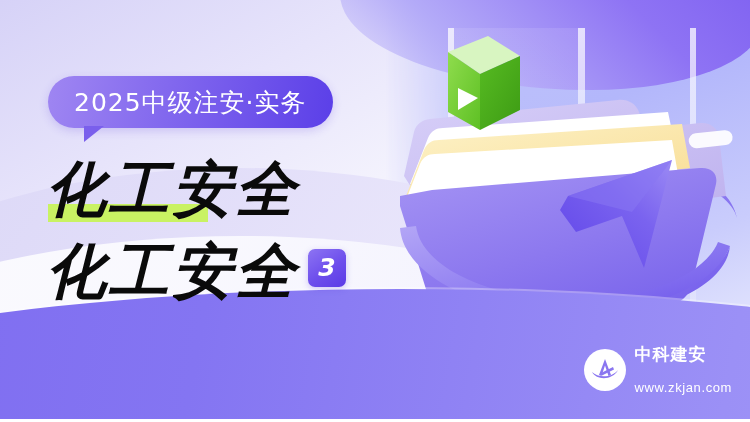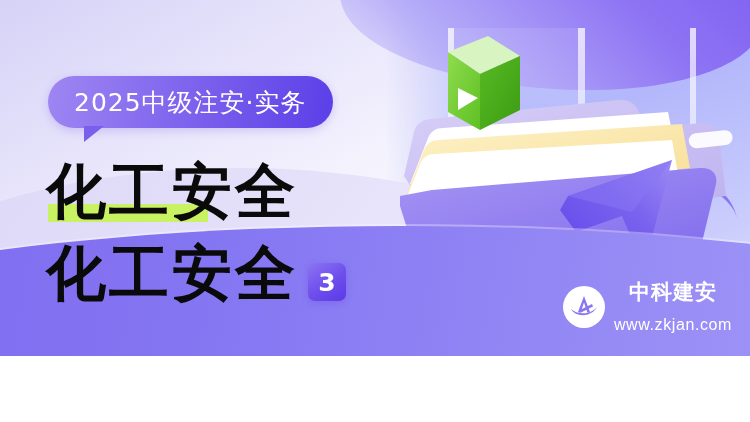--- a/index.html
+++ b/index.html
@@ -7,21 +7,21 @@
     padding: 0;
     background: #ffffff;
   }
   body {
     font-family: "Liberation Sans", "DejaVu Sans", sans-serif;
   }
 
   #banner {
     position: relative;
     width: 750px;
-    height: 356px;
+    height: 419px;
     overflow: hidden;
     background: linear-gradient(150deg, #d6d2f7 0%, #e7e4fb 26%, #f4f3fd 48%, #fdfdff 66%, #ffffff 100%);
   }
 
   
   .bg-layer { position: absolute; pointer-events: none; }
 
   
   .bg-right-field {
     left: 385px; top: -40px;
@@ -115,23 +115,24 @@
 
   
   .headline {
     position: absolute;
     left: 46px; top: 152px;
     width: 420px;
   }
   .title-line {
     position: relative;
     display: flex;
-    align-items: flex-end;
+    align-items: center;
     height: 74px;
     margin-bottom: 8px;
+    font-style: italic;
   }
   .title-text {
     position: relative;
     z-index: 2;
     font-family: "DejaVu Serif", "Liberation Serif", serif;
     font-weight: 700;
     font-size: 60px;
     line-height: 70px;
     color: #0a0a0a;
     letter-spacing: 3px;
@@ -173,30 +174,29 @@
   .logo-mark {
     width: 42px; height: 42px;
     border-radius: 50%;
     background: #ffffff;
     display: flex; align-items: center; justify-content: center;
     margin-right: 9px;
   }
   .logo-text { display: flex; flex-direction: column; justify-content: center; }
   .logo-name {
     color: #ffffff;
-    font-size: 21px;
+    font-size: 17px;
     font-weight: 700;
     letter-spacing: 1px;
     line-height: 23px;
-    font-family: Liberation Serif, serif;
-    text-align: center;
+    font-family: Liberation Mono, monospace;
   }
   .logo-url {
     color: #ffffff;
-    font-size: 16px;
+    font-size: 13px;
     letter-spacing: 0.6px;
     line-height: 14px;
     margin-top: 14px;
     font-family: "Liberation Sans", sans-serif;
   }
 </style>
 </head>
 <body>
 
 <div id="banner">

